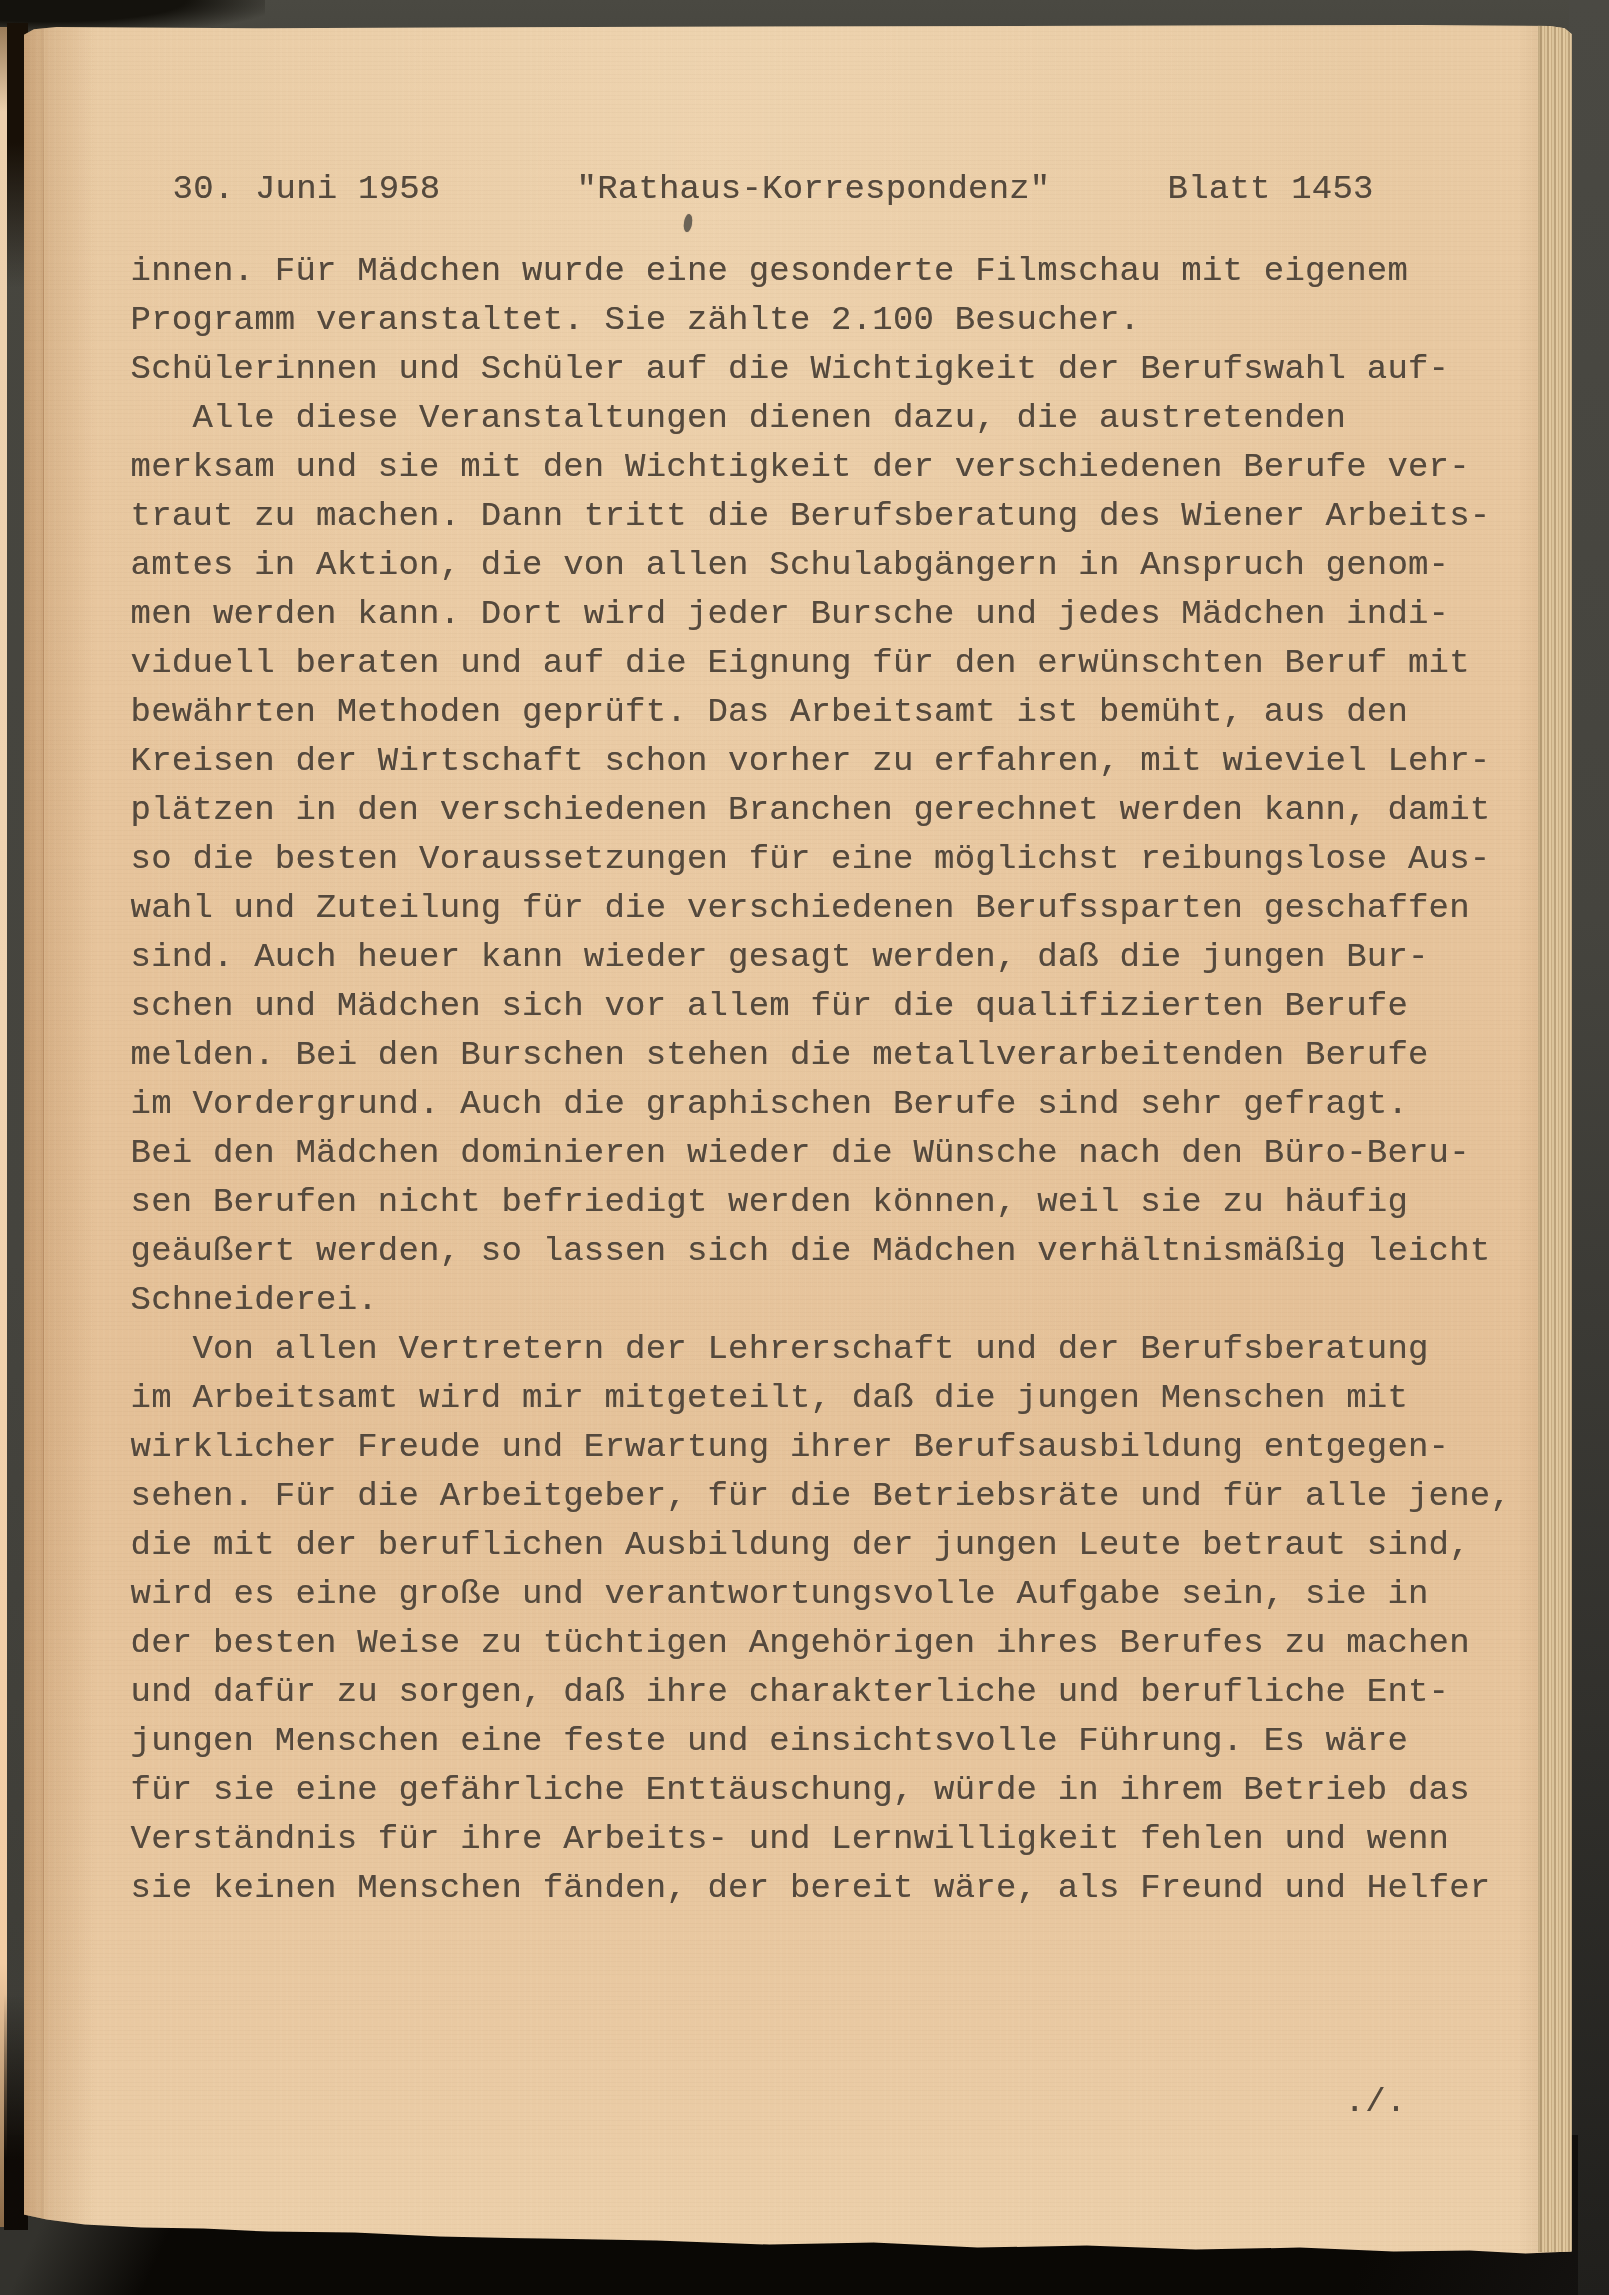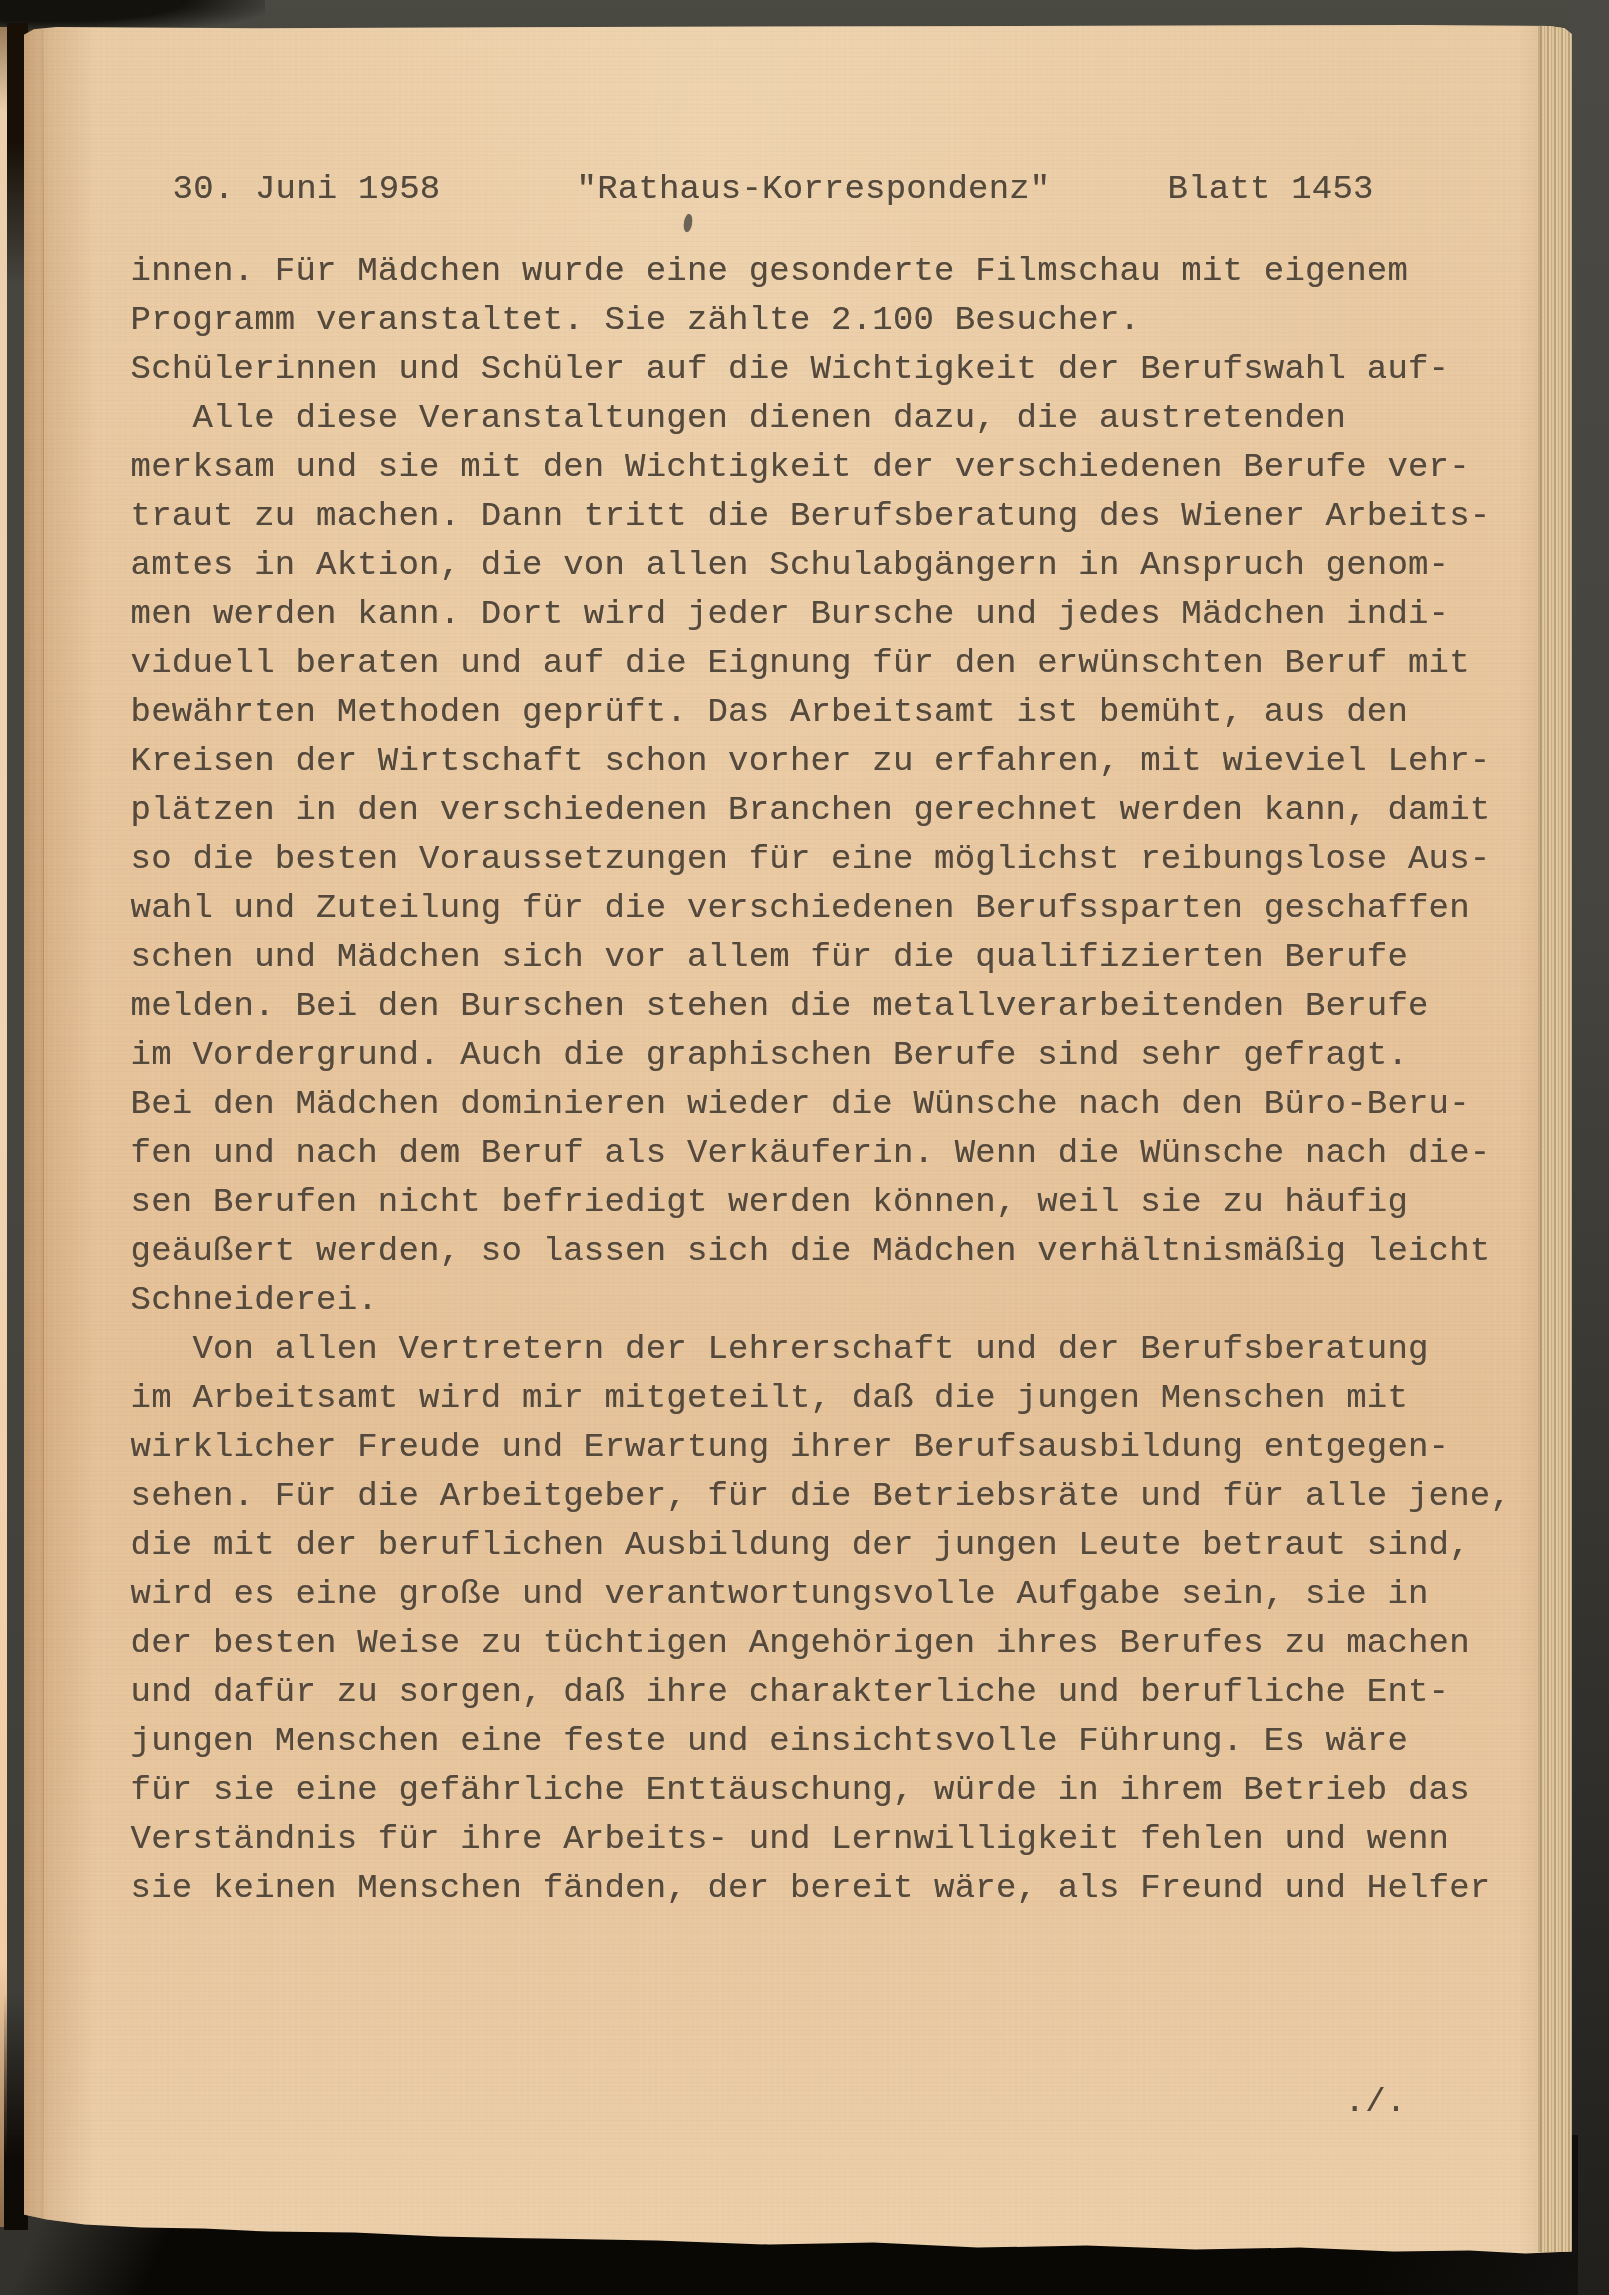--- a/index.html
+++ b/index.html
@@ -116,25 +116,25 @@
         <div class="line">merksam und sie mit den Wichtigkeit der verschiedenen Berufe ver-</div>
         <div class="line">traut zu machen. Dann tritt die Berufsberatung des Wiener Arbeits-</div>
         <div class="line">amtes in Aktion, die von allen Schulabgängern in Anspruch genom-</div>
         <div class="line">men werden kann. Dort wird jeder Bursche und jedes Mädchen indi-</div>
         <div class="line">viduell beraten und auf die Eignung für den erwünschten Beruf mit</div>
         <div class="line">bewährten Methoden geprüft. Das Arbeitsamt ist bemüht, aus den</div>
         <div class="line">Kreisen der Wirtschaft schon vorher zu erfahren, mit wieviel Lehr-</div>
         <div class="line">plätzen in den verschiedenen Branchen gerechnet werden kann, damit</div>
         <div class="line">so die besten Voraussetzungen für eine möglichst reibungslose Aus-</div>
         <div class="line">wahl und Zuteilung für die verschiedenen Berufssparten geschaffen</div>
+        <div class="line">sind. Auch heuer kann wieder gesagt werden, daß die jungen Bur-</div>
         <div class="line">schen und Mädchen sich vor allem für die qualifizierten Berufe</div>
         <div class="line">melden. Bei den Burschen stehen die metallverarbeitenden Berufe</div>
         <div class="line">im Vordergrund. Auch die graphischen Berufe sind sehr gefragt.</div>
         <div class="line">Bei den Mädchen dominieren wieder die Wünsche nach den Büro-Beru-</div>
-        <div class="line">fen und nach dem Beruf als Verkäuferin. Wenn die Wünsche nach die-</div>
         <div class="line">sen Berufen nicht befriedigt werden können, weil sie zu häufig</div>
         <div class="line">geäußert werden, so lassen sich die Mädchen verhältnismäßig leicht</div>
         <div class="line">Schneiderei.</div>
         <div class="line">   Von allen Vertretern der Lehrerschaft und der Berufsberatung</div>
         <div class="line">im Arbeitsamt wird mir mitgeteilt, daß die jungen Menschen mit</div>
         <div class="line">wirklicher Freude und Erwartung ihrer Berufsausbildung entgegen-</div>
         <div class="line">sehen. Für die Arbeitgeber, für die Betriebsräte und für alle jene,</div>
         <div class="line">die mit der beruflichen Ausbildung der jungen Leute betraut sind,</div>
         <div class="line">wird es eine große und verantwortungsvolle Aufgabe sein, sie in</div>
         <div class="line">der besten Weise zu tüchtigen Angehörigen ihres Berufes zu machen</div>

